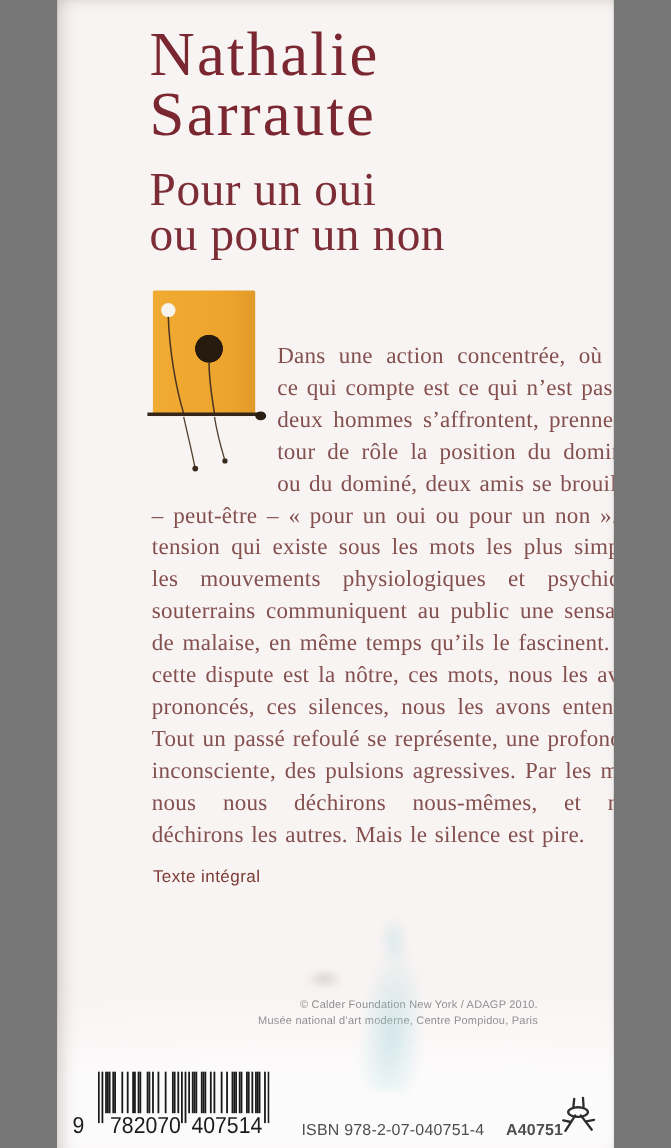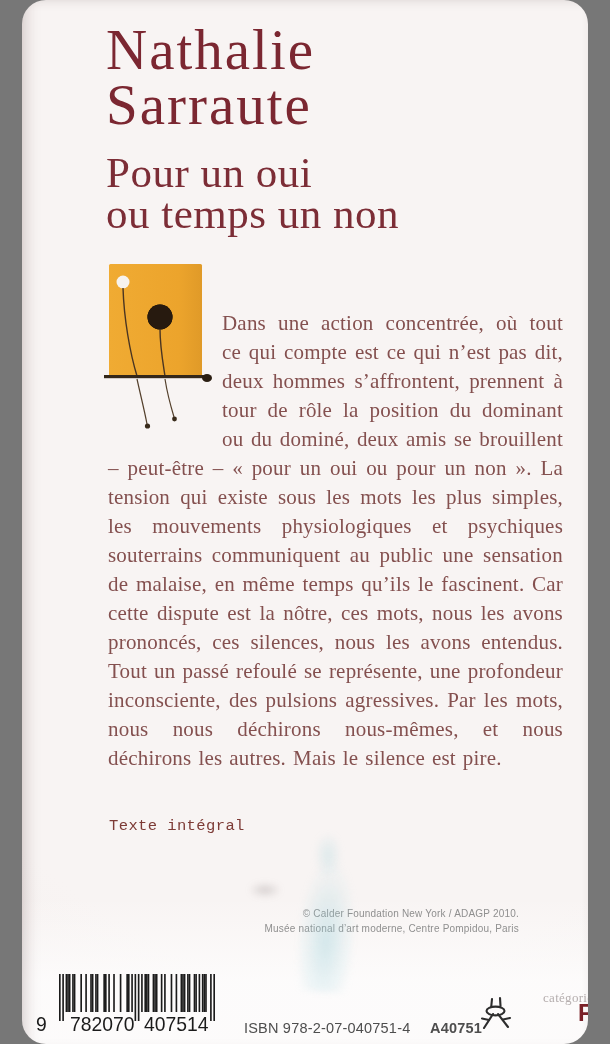--- a/index.html
+++ b/index.html
@@ -1,22 +1,21 @@
 <!DOCTYPE html>
 <html><head>
 <meta charset="utf-8">
 <style>
   html,body{margin:0;padding:0;}
   body{background:#777;font-family:"Liberation Serif", serif;}
   .cover{
-    position:relative;width:566px;height:1044px;margin:0 auto;overflow:hidden;
+    position:relative;width:506px;height:1044px;margin:0 auto;overflow:hidden;
     background:
       linear-gradient(180deg, rgba(255,255,255,0) 86%, rgba(253,252,252,.9) 94%),
       radial-gradient(140% 90% at 55% 40%, #f8f4f3 60%, #f3edec 100%);
-    border-radius: 24px;
   }
   .cover::after{
     content:"";position:absolute;inset:0;pointer-events:none;
     box-shadow: inset 14px 0 16px -12px rgba(90,60,60,.28),
                 inset 0 10px 14px -12px rgba(60,40,40,.18),
                 inset -6px 0 10px -8px rgba(60,40,40,.10);
   }
   .author{
     position:absolute;left:84px;top:22px;
     font-size:57px;line-height:55px;letter-spacing:2px;
@@ -29,22 +28,22 @@
   }
   .artwork{position:absolute;left:85px;top:261px;width:110px;height:176px;overflow:visible;}
   .blurb{
     position:absolute;left:86px;top:288px;width:455px;
     font-size:21px;line-height:29px;color:#84504f;
     text-align:justify;letter-spacing:.2px;word-spacing:1.5px;font-family:Liberation Serif, serif;
   }
   .art-spacer{float:left;width:114px;height:140px;}
   .edition-note{
     position:absolute;left:87px;top:789px;
-    font-family:Liberation Mono, monospace;
-    font-size:15.5px;letter-spacing:.4px;color:#7d3b36;margin-top:28px;
+    font-family:Liberation Sans, sans-serif;
+    font-size:15.5px;letter-spacing:.4px;color:#7d3b36;
   }
   .credits{
     position:absolute;right:69px;top:906px;text-align:right;
     font-family:"Liberation Sans", sans-serif;
     font-size:10px;line-height:15px;color:#8f8f8f;letter-spacing:.2px;
   }
   .credits .it{font-style:italic;}
   .stain{position:absolute;pointer-events:none;}
   .stain-a{left:276px;top:858px;width:58px;height:134px;transform:rotate(4deg);filter:blur(3px);
     background:radial-gradient(ellipse at 50% 62%, rgba(152,206,216,.40), rgba(152,206,216,0) 72%);}
@@ -86,21 +85,21 @@
 
 <div class="cover">
 
   <div class="author">
     <div>Nathalie</div>
     <div>Sarraute</div>
   </div>
 
   <div class="booktitle">
     <div>Pour un oui</div>
-    <div>ou temps un non</div>
+    <div>ou pour un non</div>
   </div>
 
   <svg class="artwork" width="110" height="176" viewBox="0 0 110 176" style="overflow:visible">
     <defs>
       <linearGradient id="panelg" x1="0" y1="0" x2="1" y2="0">
         <stop offset="0" stop-color="#f0ab33"></stop>
         <stop offset="0.75" stop-color="#eca42c"></stop>
         <stop offset="1" stop-color="#e09a28"></stop>
       </linearGradient>
     </defs>

